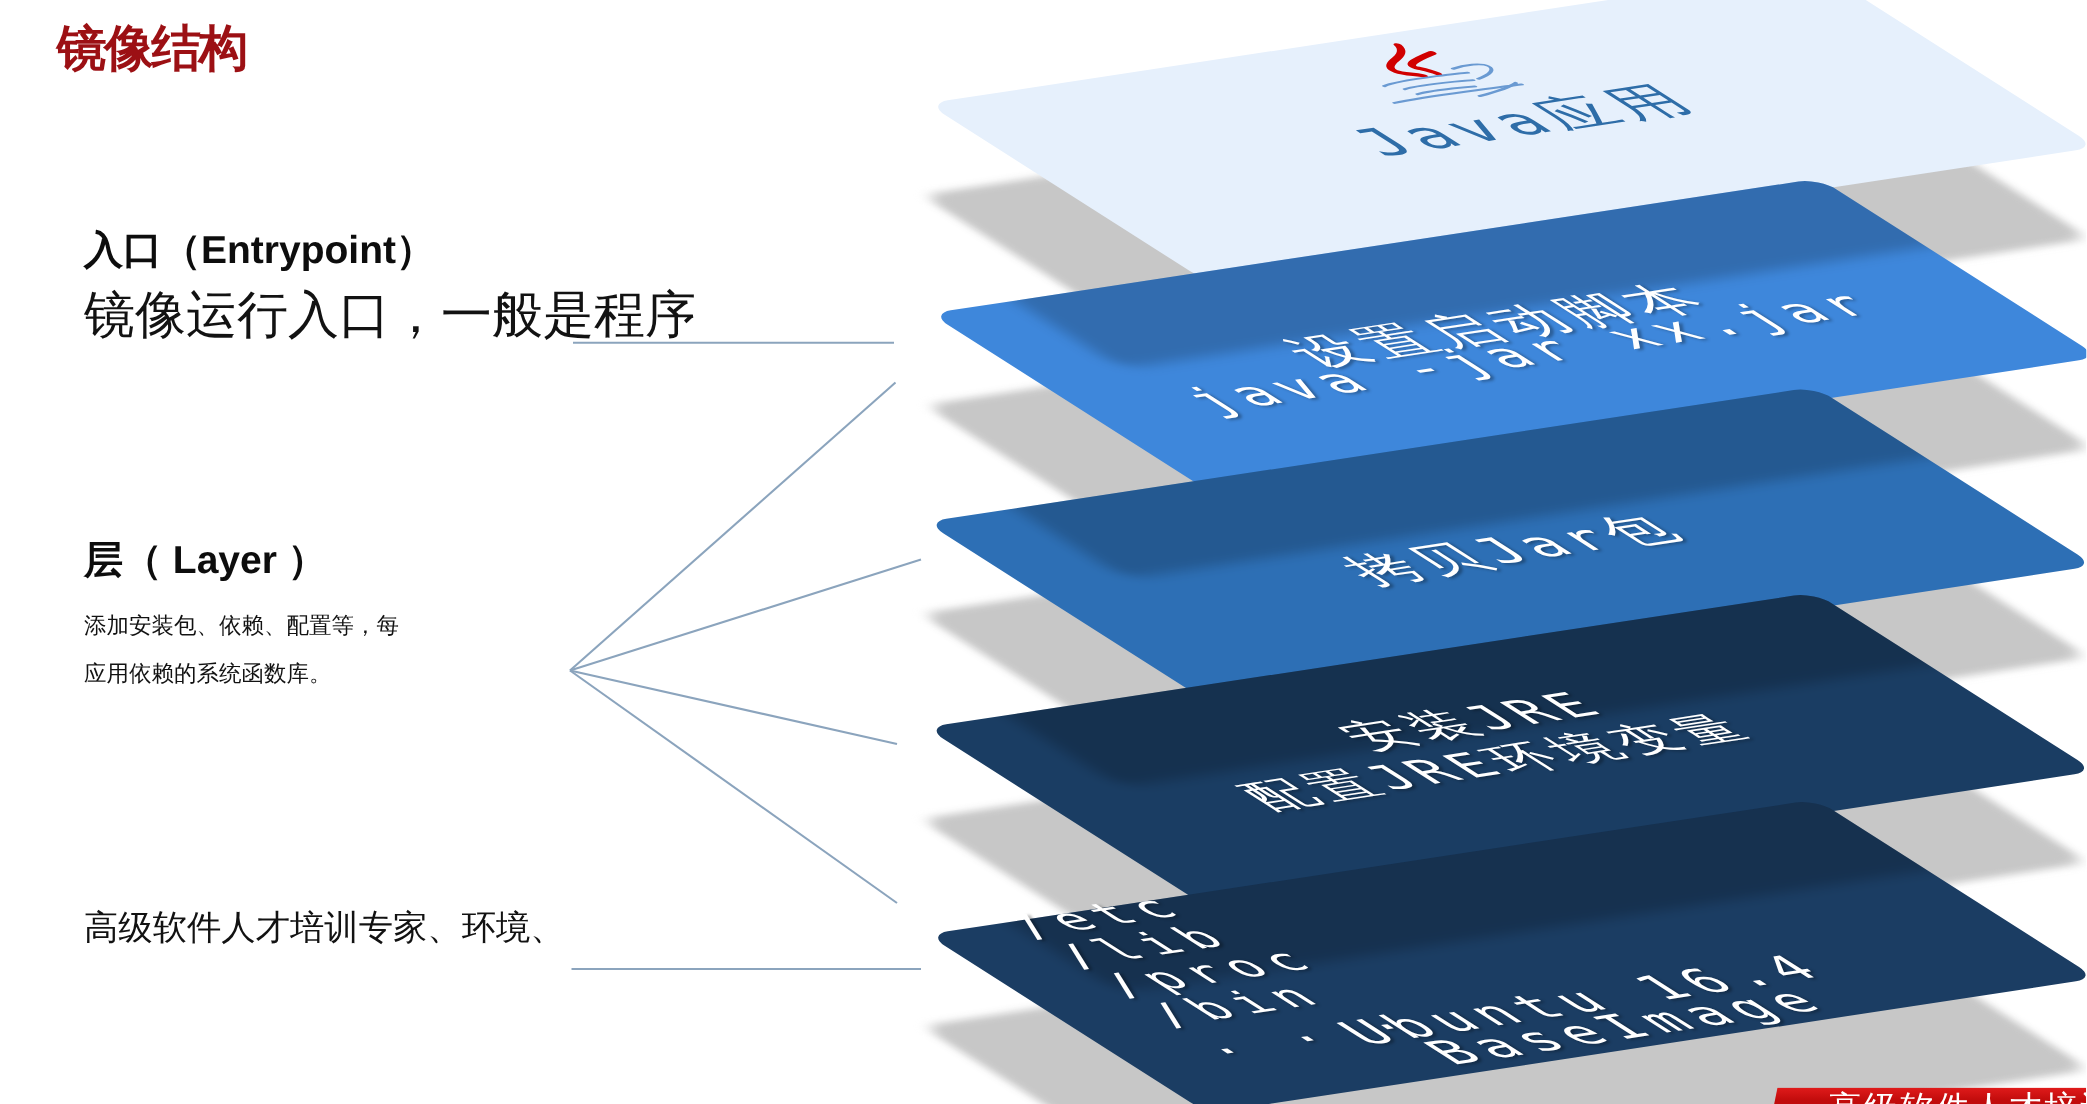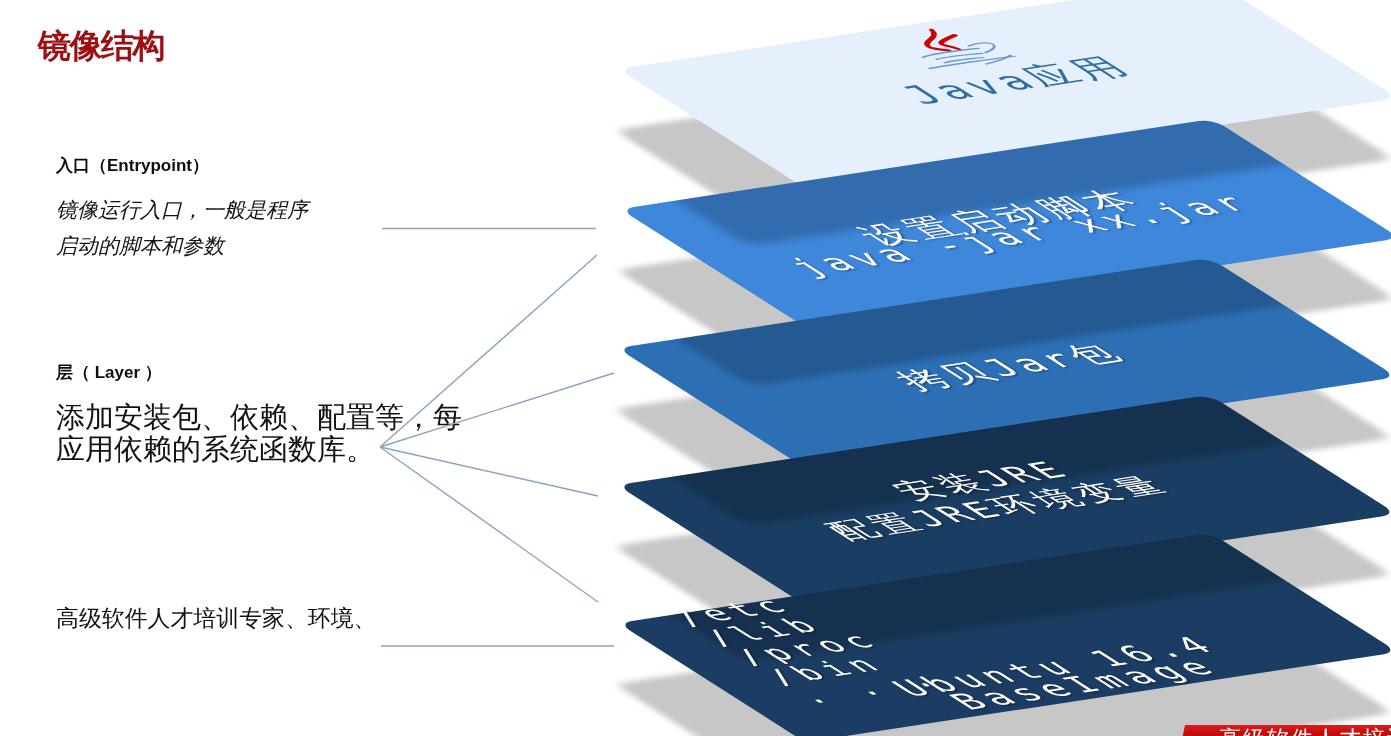--- a/index.html
+++ b/index.html
@@ -4,38 +4,38 @@
 <title>镜像结构</title>
 <style>
   html,body{margin:0;padding:0;}
   body{width:1391px;height:736px;overflow:hidden;background:#ffffff;
        font-family:"Liberation Sans","DejaVu Sans",sans-serif;
        -webkit-font-smoothing:antialiased;}
   #slide{position:relative;width:1391px;height:736px;overflow:hidden;background:#fff;}
 
   
   #page-title{
-    position:absolute;left:38px;top:26px;margin:0;
+    position:absolute;left:38px;top:12px;margin:0;
     font-size:33px;line-height:40px;font-weight:700;
     color:#9C1014;letter-spacing:-1.5px;
   }
 
   
   .annot{position:absolute;left:56px;}
-  .annot .ahead{font-size:17px;line-height:30px;font-weight:700;color:#0d0d0d;
+  .annot .ahead{font-size:26px;line-height:30px;font-weight:700;color:#0d0d0d;
                 white-space:nowrap;letter-spacing:0px;}
   .annot .abody{font-size:25.4px;line-height:36.5px;font-weight:400;color:#121212;
                 white-space:nowrap;letter-spacing:0px;}
   .annot .abody:first-of-type{margin-top:0;}
   .annot .gap{height:13px;}
   #annot-entrypoint{top:151px;}
-  #annot-entrypoint .abody{font-size:21px;line-height:36px;font-style:italic;}
+  #annot-entrypoint .abody{font-size:34px;line-height:36px;}
   #annot-entrypoint .gap{height:11px;}
   #annot-layer{top:358px;}
-  #annot-layer .abody{font-size:29px;line-height:31.5px;}
+  #annot-layer .abody{font-size:15px;line-height:31.5px;}
   #annot-layer .gap{height:14px;}
   #annot-baseimage{top:588px;}
   #annot-baseimage .abody{font-size:22.9px;line-height:30px;}
   #annot-baseimage .gap{height:15px;}
 
   
   #connectors{position:absolute;left:0;top:0;width:1391px;height:736px;
               pointer-events:none;}
 
   
@@ -71,21 +71,20 @@
 <body>
 
 <div id="slide">
 
   <h1 id="page-title">镜像结构</h1>
 
   <div class="annot" id="annot-entrypoint">
     <div class="ahead">入口（Entrypoint）</div>
     <div class="gap"></div>
     <div class="abody">镜像运行入口，一般是程序</div>
-    <div class="abody">启动的脚本和参数</div>
   </div>
 
   <div class="annot" id="annot-layer">
     <div class="ahead">层（ Layer ）</div>
     <div class="gap"></div>
     <div class="abody">添加安装包、依赖、配置等，每</div>
     <div class="abody">应用依赖的系统函数库。</div>
   </div>
 
   <div class="annot" id="annot-baseimage">

